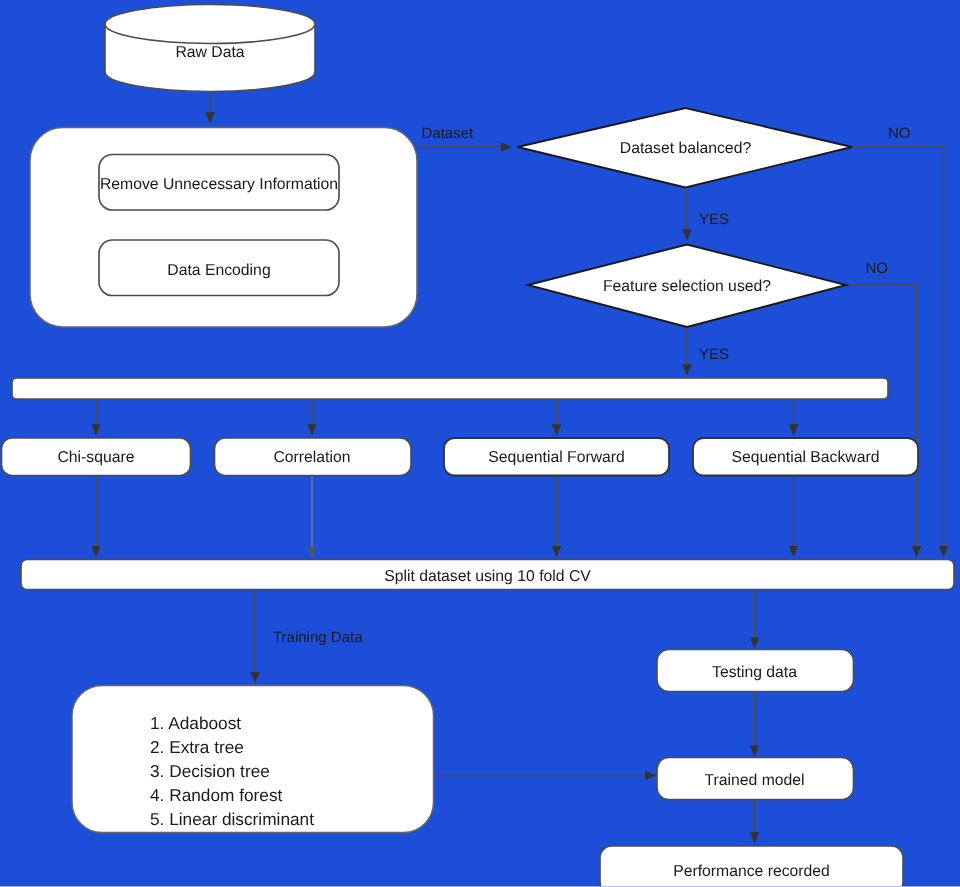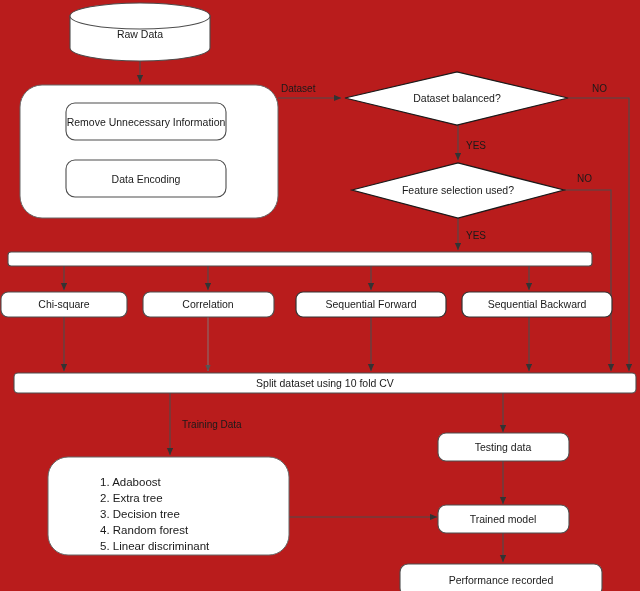--- a/index.html
+++ b/index.html
@@ -8,21 +8,21 @@
     padding: 0;
     background: #ffffff;
   }
   body {
     font-family: "Liberation Sans", sans-serif;
   }
   #flowchart-root {
     position: relative;
     width: 640px;
     height: 591px;
-    background: #b91c1c;
+    background: #1d4ed8;
     overflow: hidden;
   }
   svg.layer {
     position: absolute;
     left: 0;
     top: 0;
     width: 640px;
     height: 591px;
   }
   .node-text {

